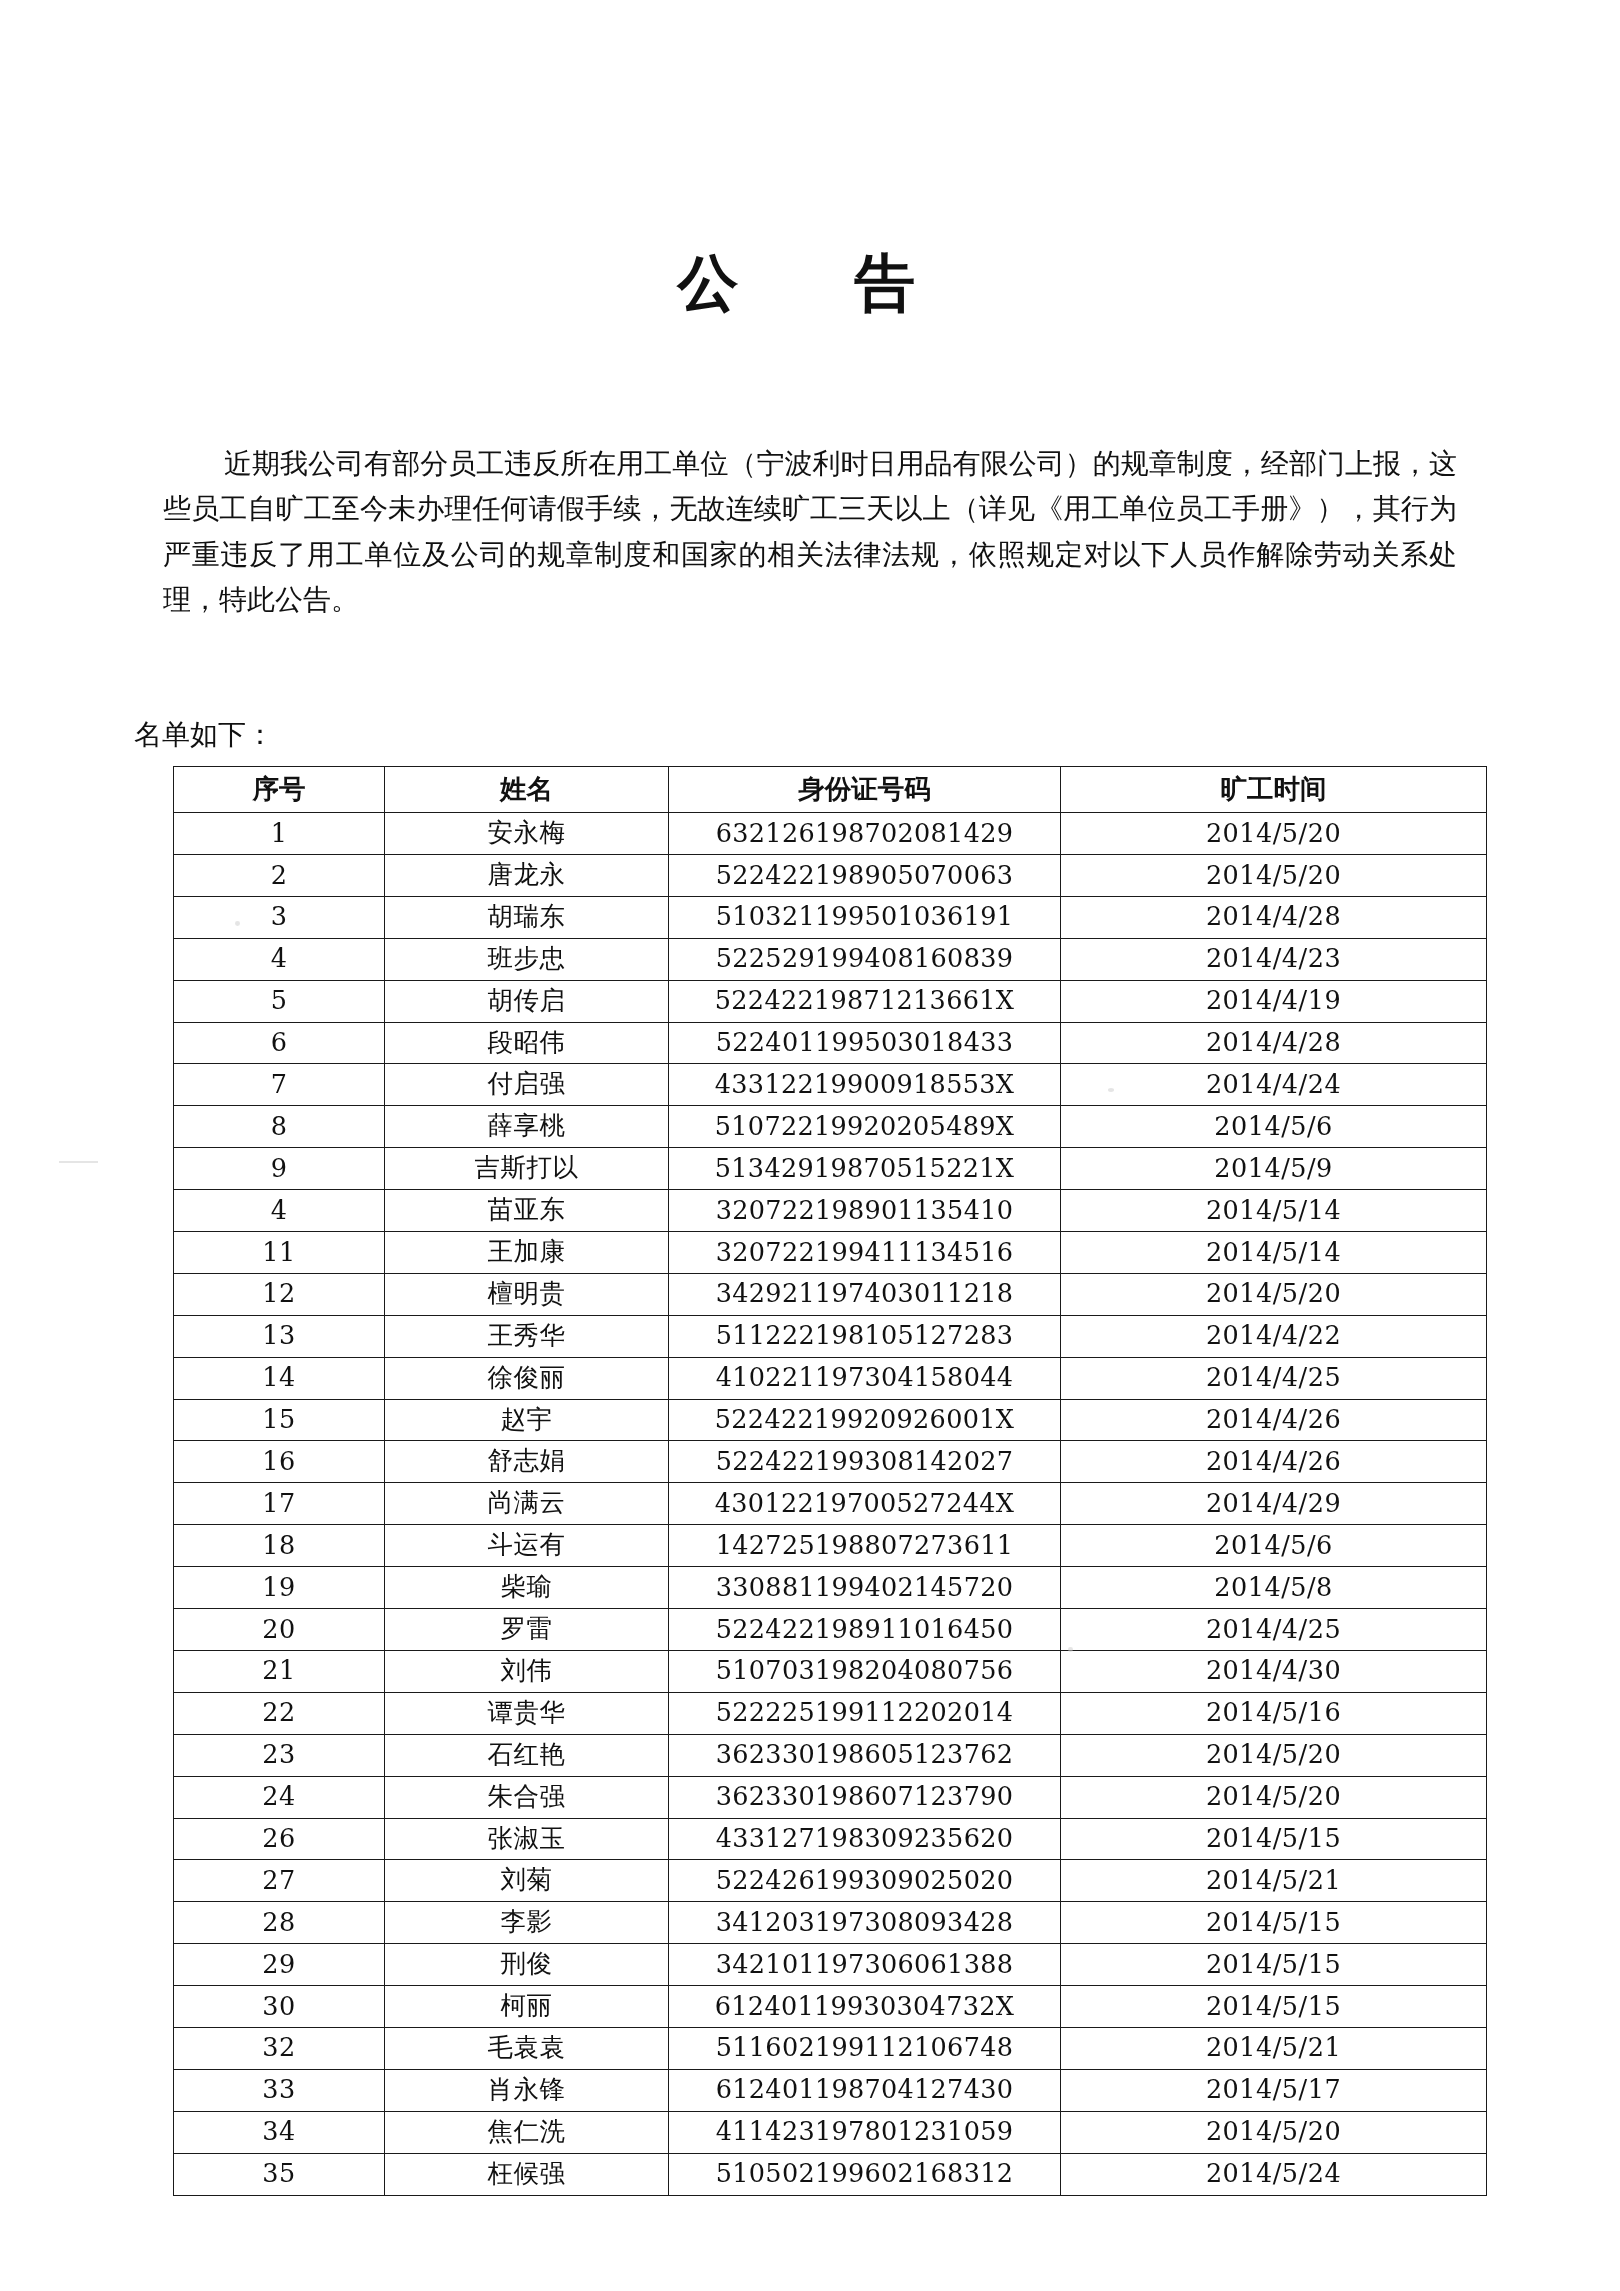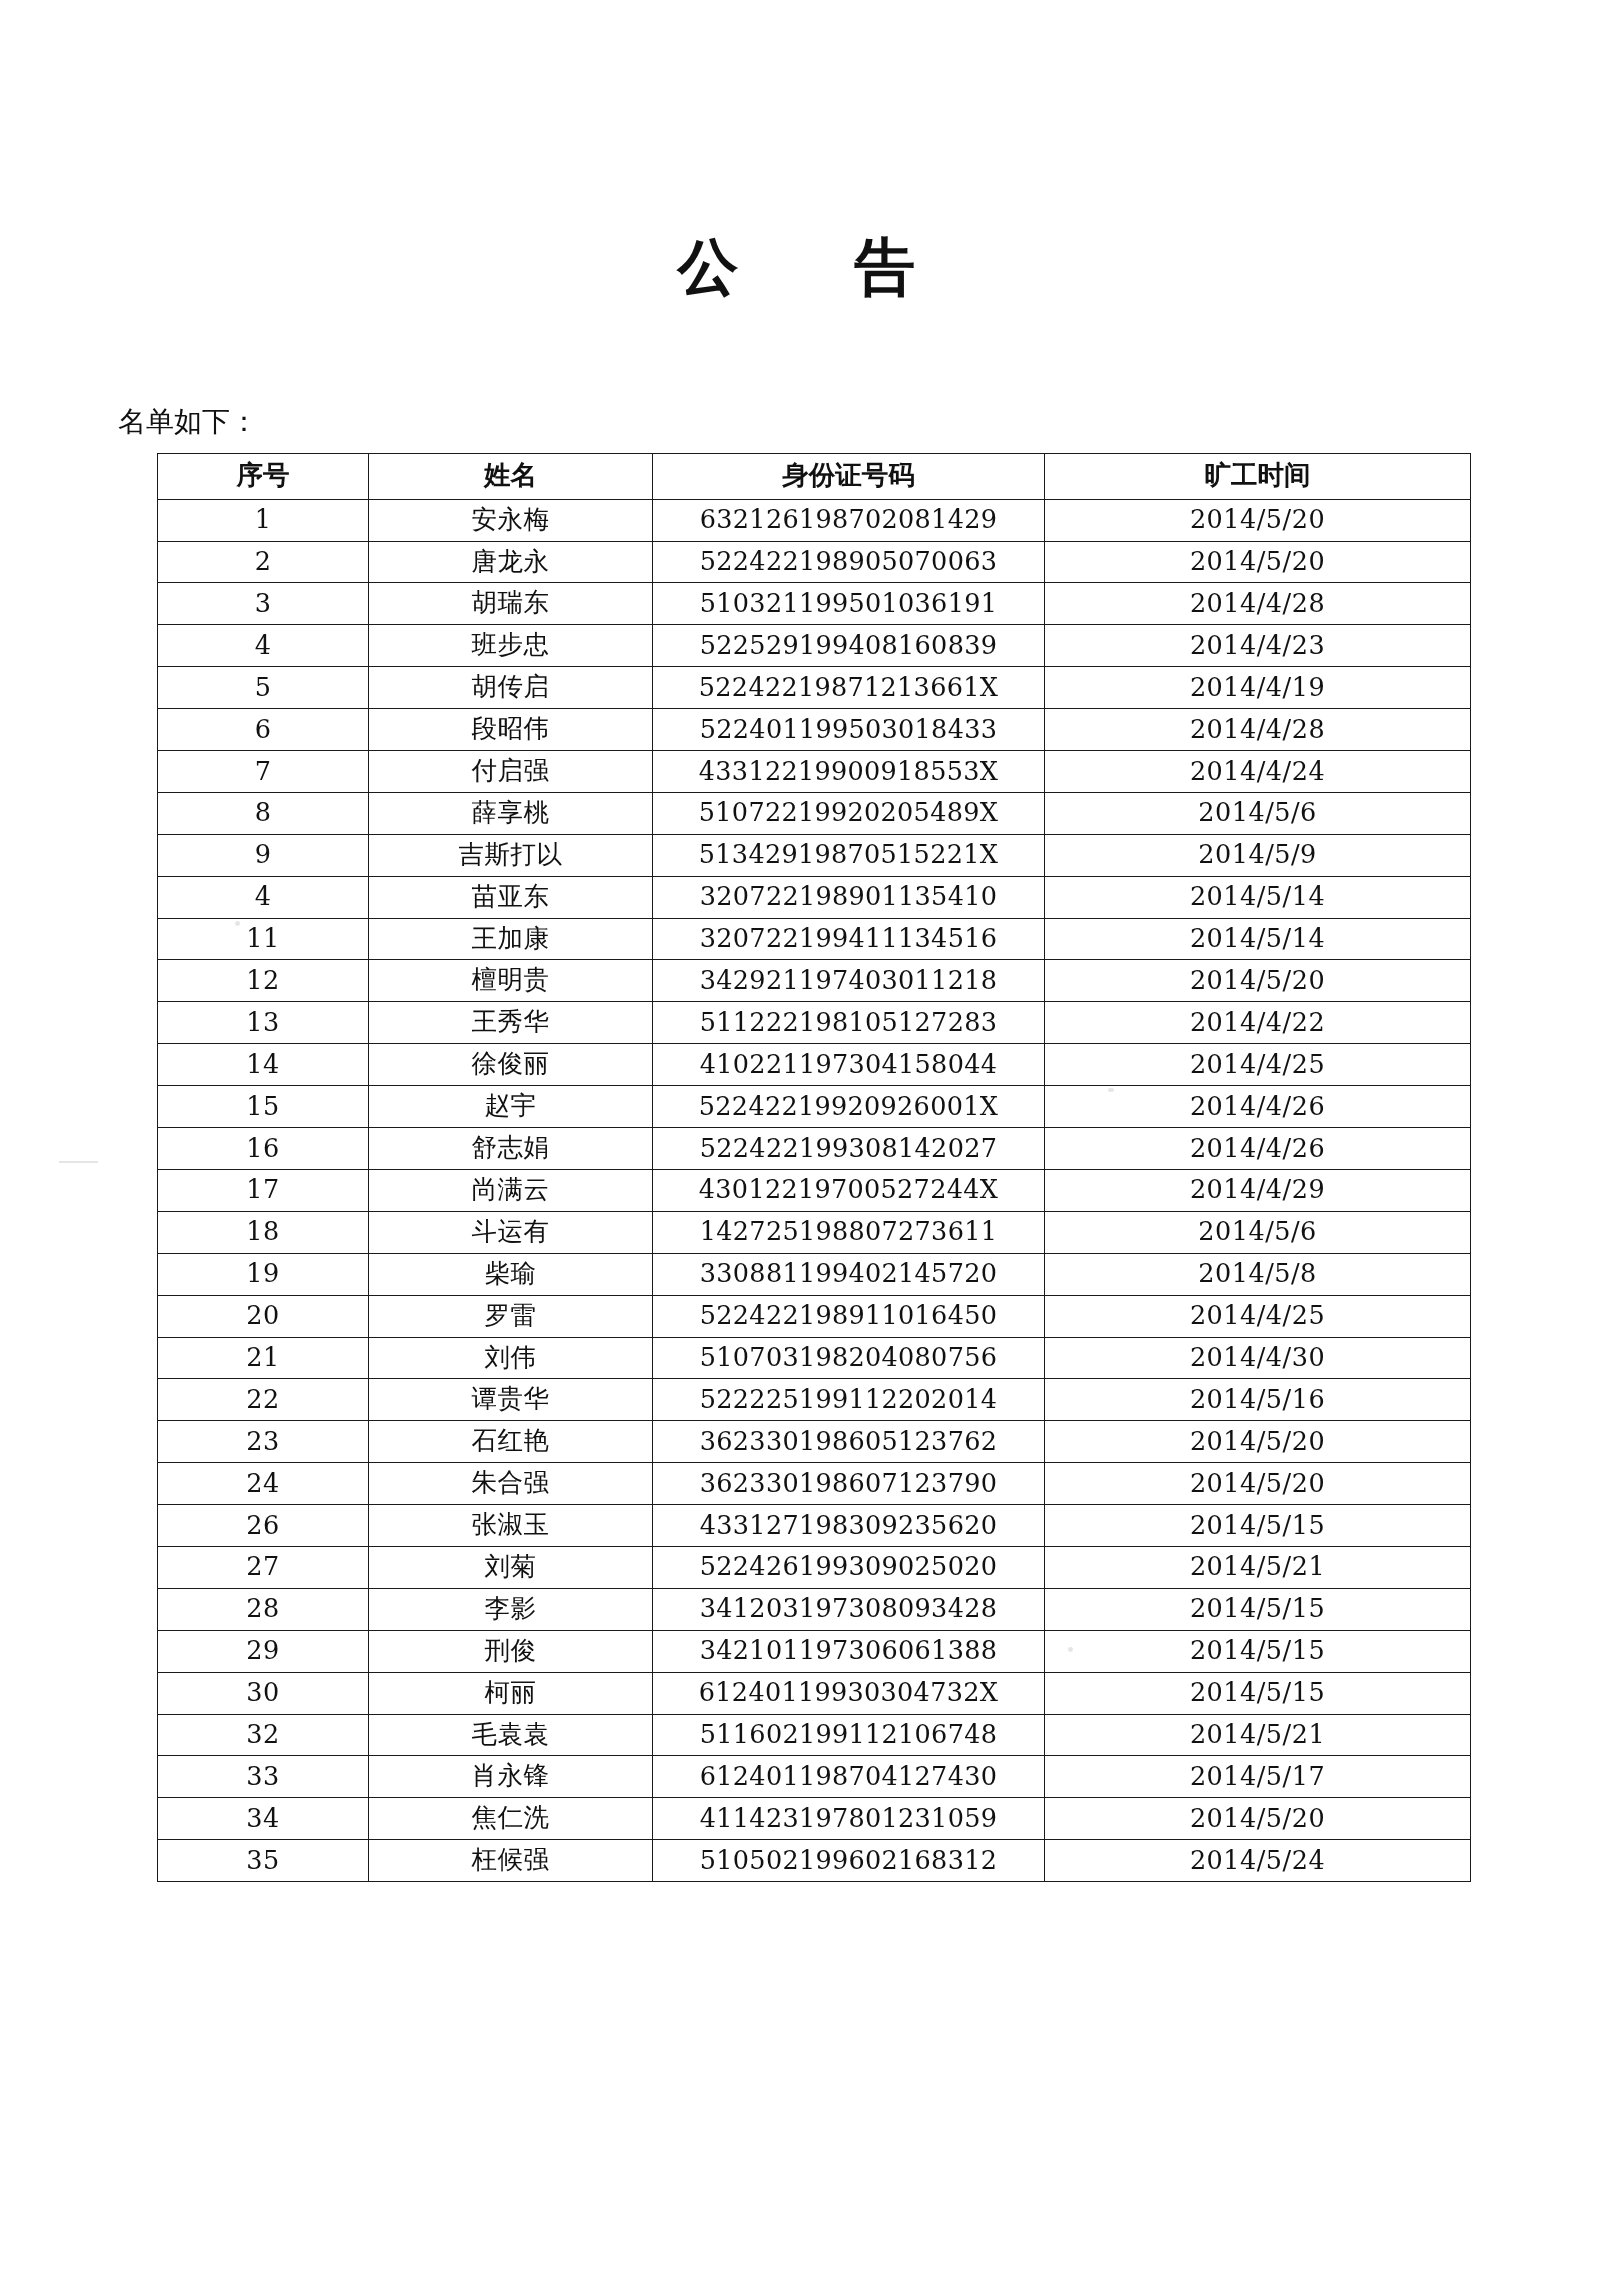--- a/index.html
+++ b/index.html
@@ -11,21 +11,21 @@
     width: 1620px;
     height: 2292px;
     font-family: "DejaVu Serif", "Liberation Serif", serif;
     color: #111111;
     position: relative;
     overflow: hidden;
   }
   .page {
     position: absolute;
     inset: 0;
-    padding: 0;
+    padding: 16px;
   }
   .doc-title {
     text-align: center;
     font-size: 61px;
     font-weight: bold;
     letter-spacing: 27.4px;
     margin-top: 227px;
     margin-bottom: 0;
     font-family: "DejaVu Serif", "Liberation Serif", serif;
   }
@@ -91,20 +91,23 @@
 
 <div class="page">
 
   <div class="speck" style="left:235px; top:921px; width:4.9px; height:4.9px;"></div>
   <div class="speck" style="left:59px; top:1161px; width:39px; height:2px; border-radius:0;"></div>
   <div class="speck" style="left:1108px; top:1088px; width:5.9px; height:3.9px;"></div>
   <div class="speck" style="left:1068px; top:1647px; width:4.9px; height:4.9px;"></div>
 
   <h1 class="doc-title">公　告</h1>
 
+  <div class="body-text">
+    <p class="first">近期我公司有部分员工违反所在用工单位（宁波利时日用品有限公司）的规章制度，经部门上报，这些员工自旷工至今未办理任何请假手续，无故连续旷工三天以上（详见《用工单位员工手册》），其行为严重违反了用工单位及公司的规章制度和国家的相关法律法规，依照规定对以下人员作解除劳动关系处理，特此公告。</p>
+  </div>
 
   <div class="list-label">名单如下：</div>
 
   <table class="name-table">
     <colgroup>
       <col class="c-idx">
       <col class="c-name">
       <col class="c-id">
       <col class="c-date">
     </colgroup>

